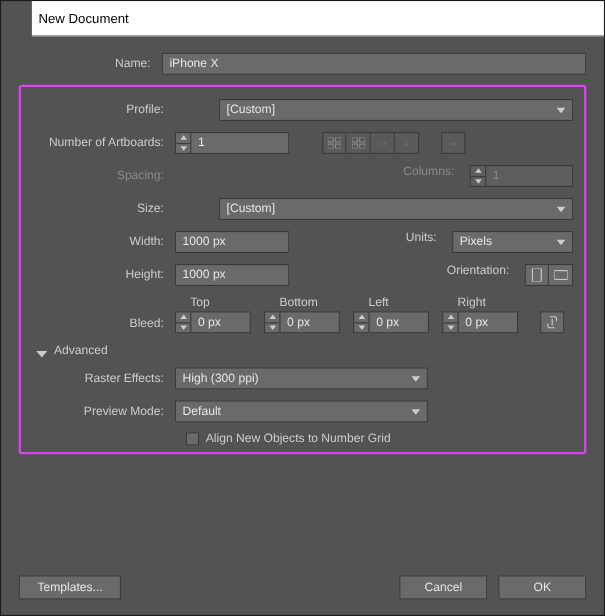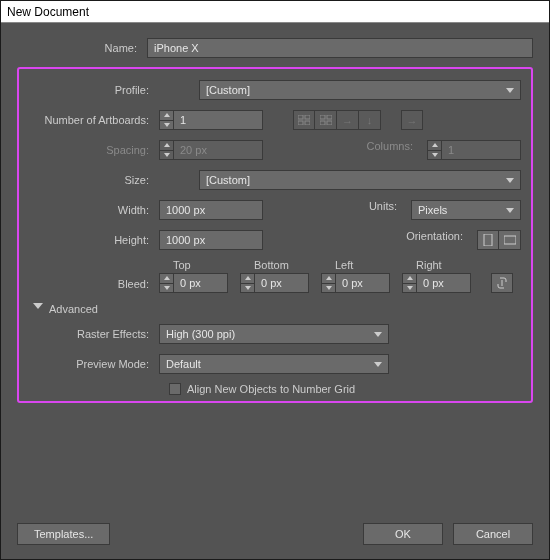--- a/index.html
+++ b/index.html
@@ -17,26 +17,27 @@
     width: 550px;
     height: 560px;
     background: #535353;
     border: 1px solid #1a1a1a;
     display: flex;
     flex-direction: column;
   }
   .titlebar {
     background: #fff;
     color: #000;
-    height: 22px;
+    height: 32px;
     display: flex;
     align-items: center;
     padding: 0 6px;
     font-size: 12px;
     border-bottom: 1px solid #888;
+    margin-left: 28px;
   }
   .content {
     flex: 1;
     padding: 14px 16px 10px 16px;
     display: flex;
     flex-direction: column;
   }
   .row {
     display: flex;
     align-items: center;
@@ -161,21 +162,21 @@
   .bleed-col .hdr { color: #ccc; font-size: 11px; padding-left: 14px; }
   .link-btn {
     width: 22px; height: 20px;
     background: #6a6a6a;
     border: 1px solid #3a3a3a;
     display: flex; align-items: center; justify-content: center;
     margin-left: 8px;
   }
   .adv-head {
     display: flex;
-    align-items: flex-start;
+    align-items: flex-end;
     gap: 6px;
     margin: 10px 0 8px 4px;
     cursor: default;
   }
   .adv-head .tri {
     width: 0; height: 0;
     border-left: 5px solid transparent;
     border-right: 5px solid transparent;
     border-top: 6px solid #ccc;
   }
@@ -296,31 +297,20 @@
             <div class="iconbtn dim">↓</div>
           </div>
           <div style="width:8px"></div>
           <div class="iconbtn dim">→</div>
         </div>
       </div>
 
       <div class="row">
         <div class="lbl dim">Spacing:</div>
         <div class="fld">
-          <div class="stepper dim">
-            <div class="btns">
-                <div class="up">
-                  <div class="tri-up"></div>
-                </div>
-                <div>
-                  <div class="tri-down"></div>
-                </div>
-              </div>
-            <input type="text" style="width: 90px;" disabled="" value="20 px">
-          </div>
           <div style="flex:1"></div>
           <div class="lbl dim" style="width:auto;padding-right:8px">Columns:</div>
           <div class="stepper dim">
             <div class="btns">
                 <div class="up">
                   <div class="tri-up"></div>
                 </div>
                 <div>
                   <div class="tri-down"></div>
                 </div>
@@ -474,19 +464,19 @@
 
     </div>
   </div>
 
   <div class="footer">
     <div class="btn">
         <span>Templates...</span>
       </div>
     <div class="spacer"></div>
     <div class="btn">
+        <span>Cancel</span>
+      </div>
+    <div class="btn">
         <span>OK</span>
-      </div>
-    <div class="btn">
-        <span>Cancel</span>
       </div>
   </div>
 </div>
 
 </body></html>

